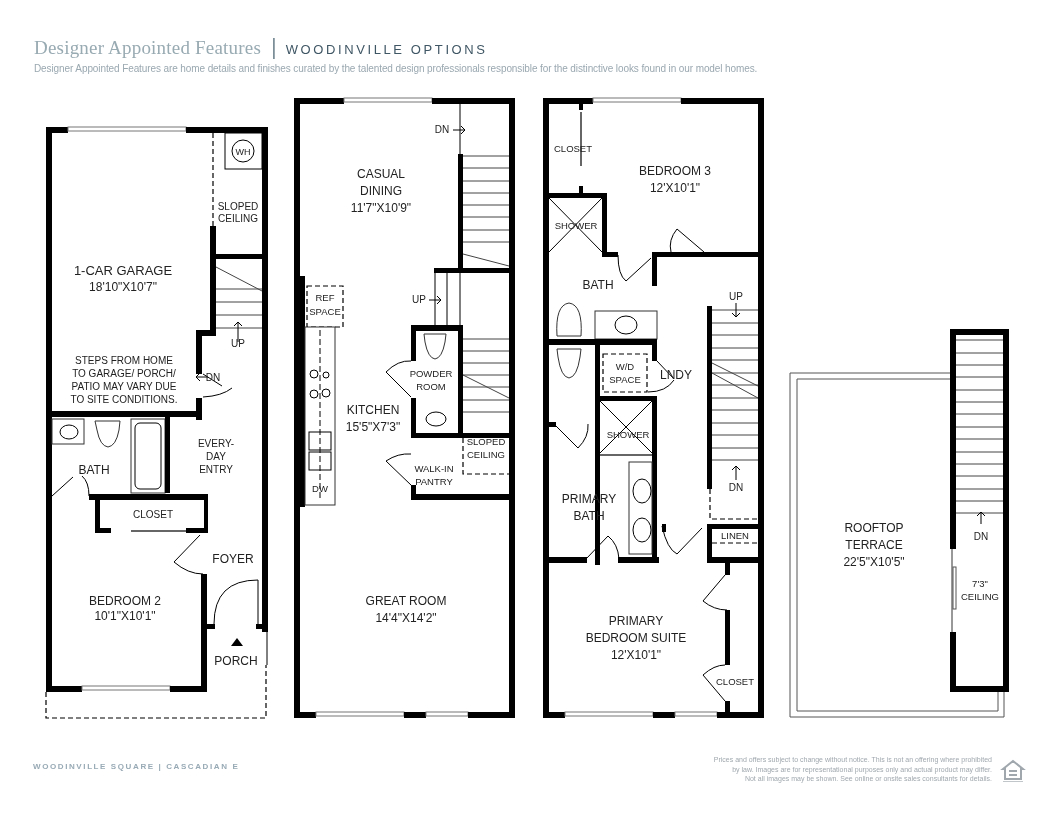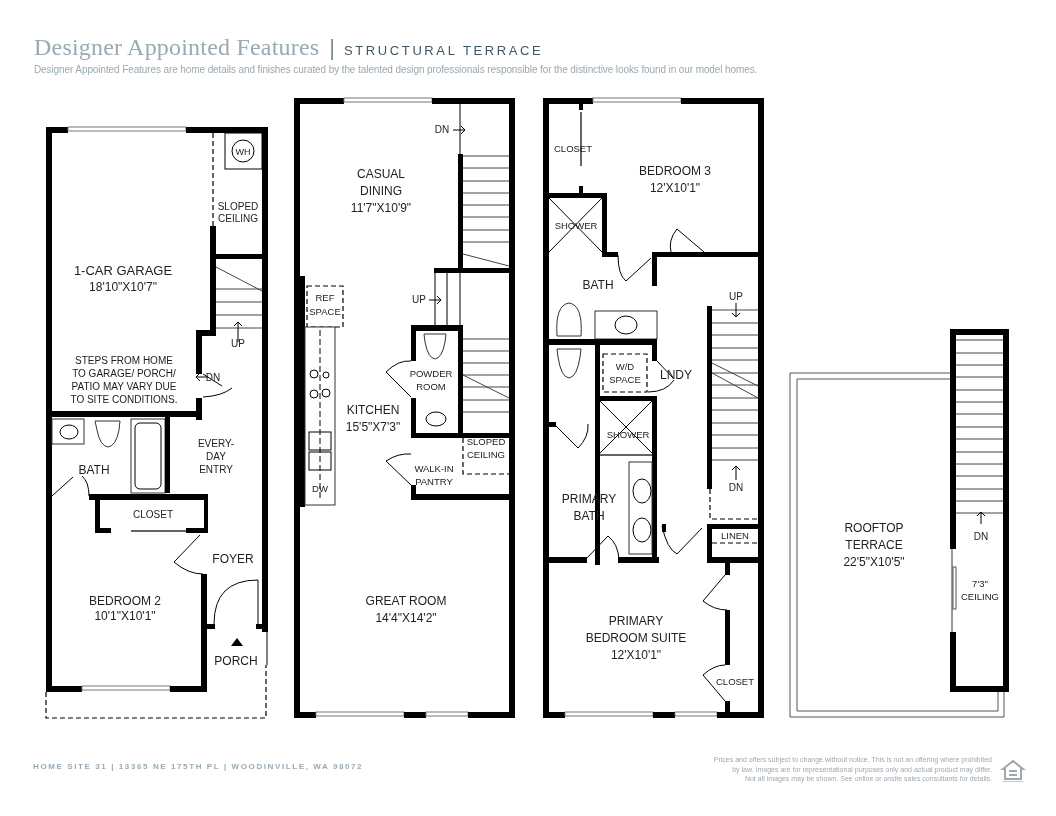--- a/index.html
+++ b/index.html
@@ -1,35 +1,35 @@
 <!DOCTYPE html>
 <html><head>
 <meta charset="utf-8">
 <style>
   html, body { margin: 0; padding: 0; background: #ffffff; }
   body { width: 1056px; height: 816px; position: relative; overflow: hidden; font-family: "Liberation Sans", sans-serif; }
   .header { position: absolute; left: 34px; top: 34px; }
   .title-row { display: flex; align-items: baseline; }
-  .title { font-family: "Liberation Serif", serif; font-size: 24px; color: #98aab2; letter-spacing: 0.2px; }
+  .title { font-family: "Liberation Serif", serif; font-size: 19px; color: #98aab2; letter-spacing: 0.2px; }
   .divider { color: #7c8e97; font-size: 22px; margin: 0 9px 0 10px; font-weight: 300; }
   .subtitle { font-family: "Liberation Sans", sans-serif; font-size: 13px; color: #3f5664; letter-spacing: 2.6px; }
   .desc { font-size: 10px; color: #9aa8b0; margin-top: 3px; letter-spacing: -0.1px; white-space: nowrap; }
   svg.plan { position: absolute; left: 0; top: 0; }
   .footer-left { position: absolute; left: 33px; top: 760px; font-size: 8px; color: #98aab5; letter-spacing: 1.6px; font-weight: bold; line-height: 14px; }
   .footer-right { position: absolute; right: 64px; top: 755px; text-align: right; font-size: 7px; color: #a0a8ae; line-height: 9.5px; width: 330px; }
   .eho { position: absolute; right: 30px; top: 758px; width: 26px; height: 26px; }
 </style>
 </head>
 <body>
 
 <div class="header">
   <div class="title-row">
     <span class="title">Designer Appointed Features</span>
     <span class="divider">|</span>
-    <span class="subtitle">STRUCTURAL TERRACE</span>
+    <span class="subtitle">WOODINVILLE OPTIONS</span>
   </div>
   <div class="desc">Designer Appointed Features are home details and finishes curated by the talented design professionals responsible for the distinctive looks found in our model homes.</div>
 </div>
 
 <svg class="plan" width="1056" height="816" viewBox="0 0 1056 816">
   <defs>
     <style>
       .w { fill: #000; }
       .ln { stroke: #000; stroke-width: 1; fill: none; }
       .ln2 { stroke: #444; stroke-width: 1; fill: none; }
@@ -355,21 +355,21 @@
 
   <text class="t" x="874" y="532" font-size="12">ROOFTOP</text>
   <text class="t" x="874" y="549" font-size="12">TERRACE</text>
   <text class="t" x="874" y="566" font-size="12">22'5"X10'5"</text>
   <text class="t" x="981" y="540" font-size="10">DN</text>
   <text class="t" x="980" y="587" font-size="9.5">7'3"</text>
   <text class="t" x="980" y="600" font-size="9.5">CEILING</text>
 </svg>
 
 <div class="footer-left">
-  <div>HOME SITE 31  |  13365 NE 175TH PL  |  WOODINVILLE, WA 98072</div>
+  <div>WOODINVILLE SQUARE  |  CASCADIAN E</div>
 </div>
 
 <div class="footer-right">
   <div>Prices and offers subject to change without notice. This is not an offering where prohibited</div>
   <div>by law. Images are for representational purposes only and actual product may differ.</div>
   <div>Not all images may be shown. See online or onsite sales consultants for details.</div>
 </div>
 
 <svg class="eho" viewBox="0 0 26 26">
   <path d="M3 11 L13 3 L23 11 L21 11 L21 21 L5 21 L5 11 Z" fill="none" stroke="#a0a8ae" stroke-width="2"></path>

